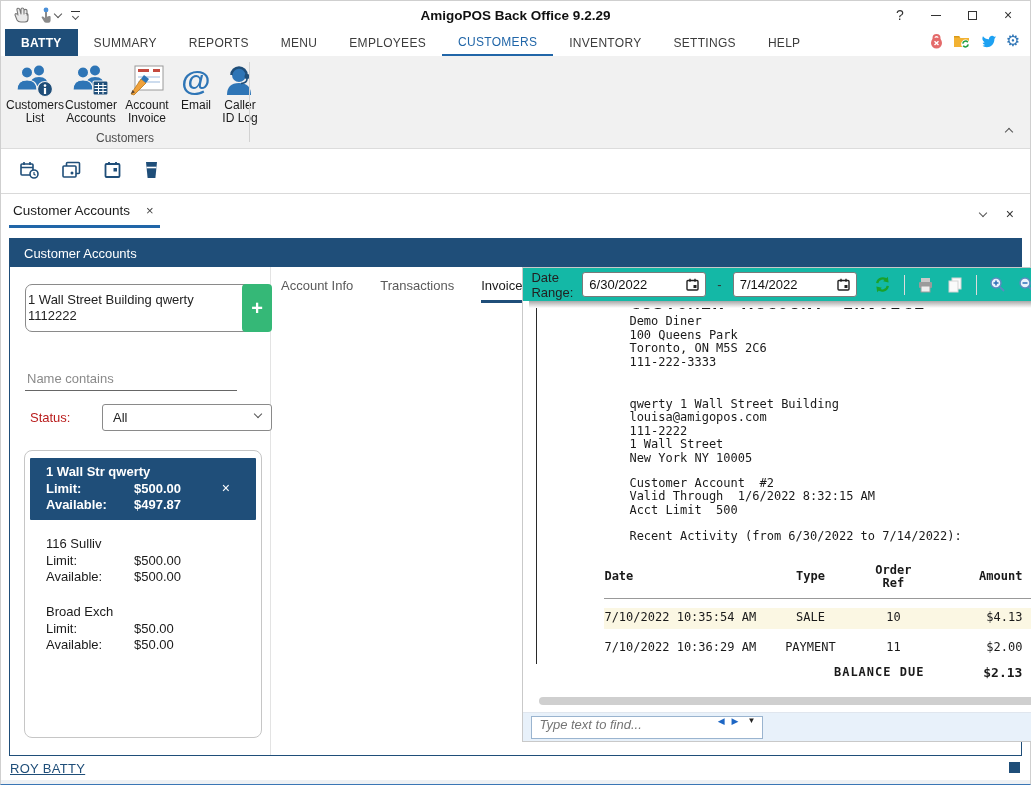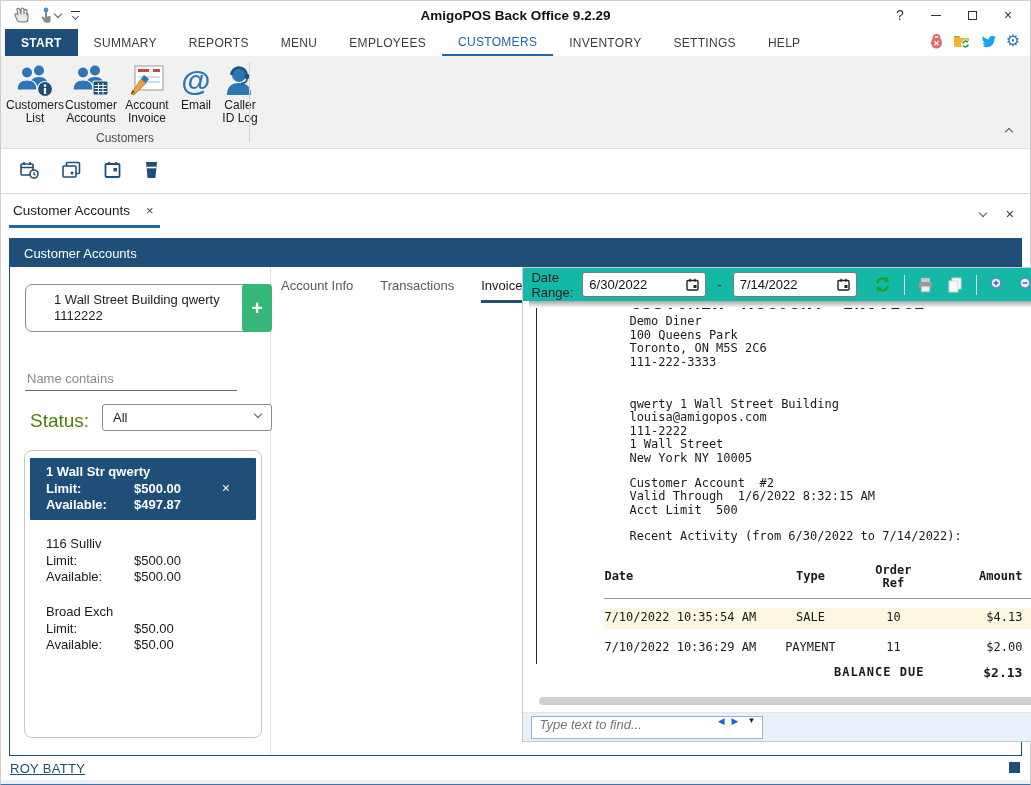--- a/index.html
+++ b/index.html
@@ -49,27 +49,27 @@
   .tabstrip-ctl{position:absolute;right:16px;top:12px;display:flex;gap:20px;align-items:center}
   .tabstrip-ctl .x{color:#333;font-size:14px}
 
   
   .main-panel{flex:1;margin:0 8px;border:1px solid #1F4E79;display:flex;flex-direction:column;background:#fff;min-height:0}
   .panel-header{height:28px;background:#1F4E79;color:#fff;display:flex;align-items:center;padding-left:14px;font-size:13px;flex:none}
   .panel-body{flex:1;display:flex;min-height:0}
 
   
   .left-pane{width:260px;position:relative;flex:none}
-  .combo{position:absolute;left:15px;top:17px;width:244px;height:48px;border:1px solid #8a8a8a;border-radius:7px;display:flex;align-items:center;padding:0 24px 0 28px;line-height:16px;font-size:13px;background:#fff}
+  .combo{position:absolute;left:15px;top:17px;width:244px;height:48px;border:1px solid #8a8a8a;border-radius:7px;display:flex;align-items:center;padding:0 24px 0 2px;line-height:16px;font-size:13px;background:#fff}
   .combo .chev{position:absolute;right:10px;top:20px}
   .add-btn{position:absolute;left:232px;top:17px;width:30px;height:48px;background:#35B877;color:#fff;border-radius:4px;display:flex;align-items:center;justify-content:center;font-size:20px;font-weight:bold}
   .name-filter{position:absolute;left:15px;top:100px;width:212px;border:0;border-bottom:1px solid #666;font-size:13px;padding:4px 2px;color:#444;background:transparent;font-family:"Liberation Sans",sans-serif;outline:none}
   .name-filter::placeholder{color:#8a8a8a}
   .status-row{position:absolute;left:20px;top:143px;display:flex;align-items:center}
-  .status-label{color:#4d7c0f;font-size:19px}
+  .status-label{color:#b91c1c;font-size:13px}
   .status-combo{position:absolute;left:72px;top:-6px;width:170px;height:27px;border:1px solid #8a8a8a;border-radius:3px;display:flex;align-items:center;padding:0 10px;background:#fff}
   .status-combo .chev{position:absolute;right:10px;top:9px}
   .acct-card{position:absolute;left:14px;top:183px;right:8px;bottom:17px;border:1px solid #c6c6c6;border-radius:8px;padding:7px 5px;overflow:hidden}
   .acct-item{padding:6px 8px 7px 16px;font-size:13px;color:#1a1a1a;position:relative}
   .acct-item.selected{background:#1F4E79;color:#fff;border-radius:1px}
   .acct-name{font-weight:normal;margin-bottom:2px}
   .acct-item.selected .acct-name{font-weight:bold}
   .acct-row{display:grid;grid-template-columns:88px 1fr;line-height:16px}
   .acct-item.selected .acct-row{font-weight:bold}
   .acct-x{position:absolute;right:26px;top:22px;color:#fff;font-size:14px}
@@ -154,21 +154,21 @@
           <span class="minbar"></span>
         </span>
       <span class="win-btn">
           <span class="maxbox"></span>
         </span>
       <span class="win-btn">×</span>
     </div>
   </div>
 
   <div class="ribbon-tabs">
-    <span class="rtab start">START</span>
+    <span class="rtab start">BATTY</span>
     <span class="rtab">SUMMARY</span>
     <span class="rtab">REPORTS</span>
     <span class="rtab">MENU</span>
     <span class="rtab">EMPLOYEES</span>
     <span class="rtab active">CUSTOMERS</span>
     <span class="rtab">INVENTORY</span>
     <span class="rtab">SETTINGS</span>
     <span class="rtab">HELP</span>
     <div class="tabbar-icons">
       <svg width="15" height="16" viewBox="0 0 15 16">

